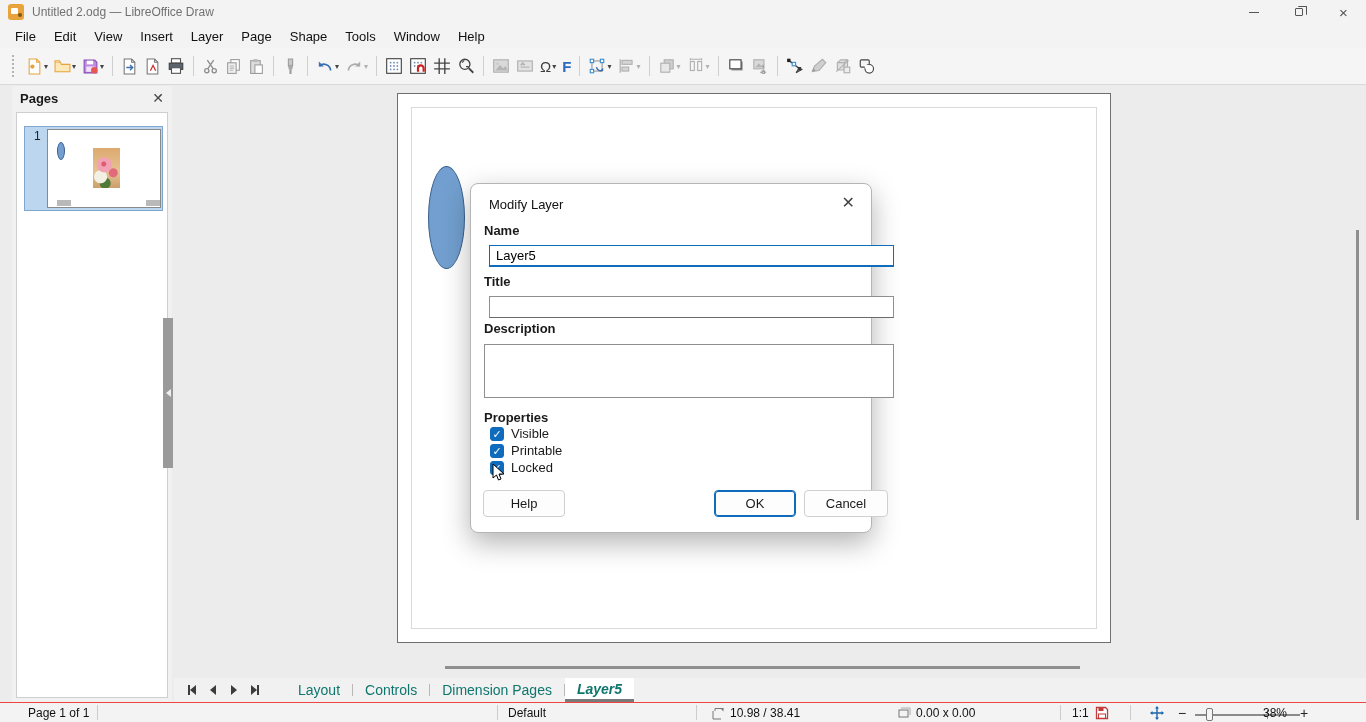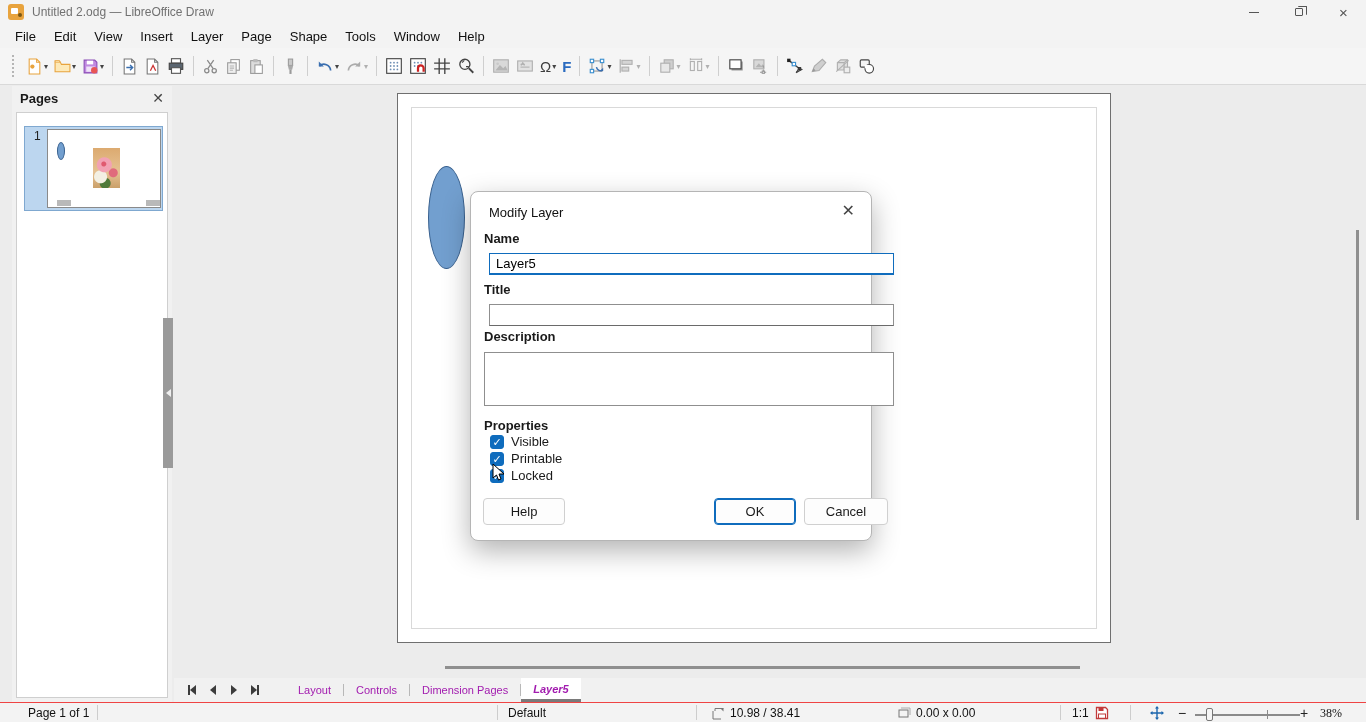--- a/index.html
+++ b/index.html
@@ -61,21 +61,21 @@
 
   
   .canvas { position:absolute; left:174px; top:86px; width:1192px; height:591px; background:#ececec; }
   .draw-page { position:absolute; left:397px; top:93px; width:714px; height:550px; background:#fff; border:1px solid #6f6f6f; }
   .page-margin { position:absolute; left:13px; top:13px; right:13px; bottom:13px; border:1px solid #d9d9d9; }
   .draw-ellipse { position:absolute; left:428px; top:166px; width:37px; height:103px; border-radius:50%; background:#729fcf; border:1px solid #39618f; }
   .hscroll-thumb { position:absolute; left:445px; top:666px; width:635px; height:3px; background:#8f8f8f; }
   .vscroll-thumb { position:absolute; left:1356px; top:230px; width:3px; height:290px; background:#8f8f8f; }
 
   
-  .dialog { position:absolute; left:470px; top:183px; width:402px; height:350px; background:#fff; border:1px solid #b5b5b5; border-radius:8px; box-shadow:0 10px 28px rgba(0,0,0,.30);margin-top:8px; }
+  .dialog { position:absolute; left:470px; top:183px; width:402px; height:350px; background:#fff; border:1px solid #b5b5b5; border-radius:8px; box-shadow:0 10px 28px rgba(0,0,0,.30); }
   .dlg-title { position:absolute; left:18px; top:13px; font-size:13px; color:#111; }
   .dlg-close { position:absolute; right:16px; top:9px; font-size:16px; color:#444; }
   .dlg-label { position:absolute; left:13px; font-weight:bold; font-size:13px; }
   .dlg-input { position:absolute; left:18px; width:405px; height:22px; font-family:"Liberation Sans",sans-serif; font-size:13px; padding:0 6px; border:1px solid #8f8f8f; border-bottom-color:#6a6a6a; background:#fff; outline:none; }
   .dlg-input.focused { border:1px solid #0f6cbd; border-bottom:2px solid #0f6cbd; }
   .dlg-textarea { position:absolute; left:13px; top:160px; width:410px; height:54px; border:1px solid #8f8f8f; background:#fff; resize:none; outline:none; font-family:"Liberation Sans",sans-serif; }
   .chk-row { position:absolute; left:19px; display:flex; align-items:center; height:15px; }
   .chk-box { width:14px; height:14px; border-radius:3px; background:#0f6cbd; border:1px solid #0f6cbd; color:#fff; font-size:11px; line-height:13px; text-align:center; }
   .chk-label { margin-left:7px; font-size:13px; }
   .dlg-btn { position:absolute; top:306px; height:27px; background:#fdfdfd; border:1px solid #d0d0d0; border-radius:4px; font-family:"Liberation Sans",sans-serif; font-size:13px; color:#1a1a1a; }
@@ -86,21 +86,21 @@
   .cursor { position:absolute; left:492px; top:463px; z-index:50; }
 
   
   .tabbar { position:absolute; left:174px; top:678px; width:1192px; height:24px; background:#f1f1f1; display:flex; align-items:center; }
   .nav-btn { width:19px; height:20px; display:flex; align-items:center; justify-content:center; margin-left:2px; }
   .nav-btn:first-child { margin-left:8px; }
   .tri { width:0; height:0; border-top:5px solid transparent; border-bottom:5px solid transparent; }
   .tri.left { border-right:6px solid #3c3c3c; } .tri.right { border-left:6px solid #3c3c3c; }
   .bar-v { width:2px; height:10px; background:#3c3c3c; }
   .tabs { display:flex; align-items:stretch; height:24px; margin-left:22px; }
-  .tab { padding:0 12px; display:flex; align-items:center; font-size:11px; color:#a21caf; }
+  .tab { padding:0 12px; display:flex; align-items:center; font-size:14px; color:#0f766e; }
   .tab.active { background:#fff; font-weight:bold; font-style:italic; border-bottom:3px solid #7a7a7a; }
   .tab-sep { width:1px; height:12px; background:#b8b8b8; align-self:center; }
 
   
   .statusbar { position:absolute; left:0; top:702px; width:1366px; height:20px; background:#f3f3f3; border-top:1px solid #ef4444; font-size:12px; color:#111; }
   .sb-item { position:absolute; top:3px; }
   .sb-sep { position:absolute; top:2px; width:1px; height:15px; background:#cdcdcd; }
   .zoom-track { position:absolute; left:1195px; top:11px; width:105px; height:2px; background:#8a8a8a; }
   .zoom-tick { position:absolute; left:1267px; top:7px; width:1px; height:9px; background:#8a8a8a; }
   .zoom-thumb { position:absolute; left:1206px; top:5px; width:7px; height:13px; background:#f5f5f5; border:1px solid #777; border-radius:2px; }
@@ -531,14 +531,14 @@
       <path d="M7 1v12M1 7h12" stroke="#1b66ad" stroke-width="1.4"></path>
       <path d="M7 0l2 2.5H5zM7 14l2-2.5H5zM0 7l2.5-2v4zM14 7l-2.5-2v4z" fill="#1b66ad"></path>
     </svg>
 
   <span class="zoom-minus" style="left:1178px;">−</span>
   <div class="zoom-track"></div>
   <div class="zoom-tick"></div>
   <div class="zoom-thumb"></div>
   <span class="zoom-plus" style="left:1300px;">+</span>
 
-  <span class="sb-item" style="left:1320px;font-family:Liberation Serif, serif;">38%</span>
+  <span class="sb-item" style="left:1263px;">38%</span>
 </div>
 
 </body></html>

